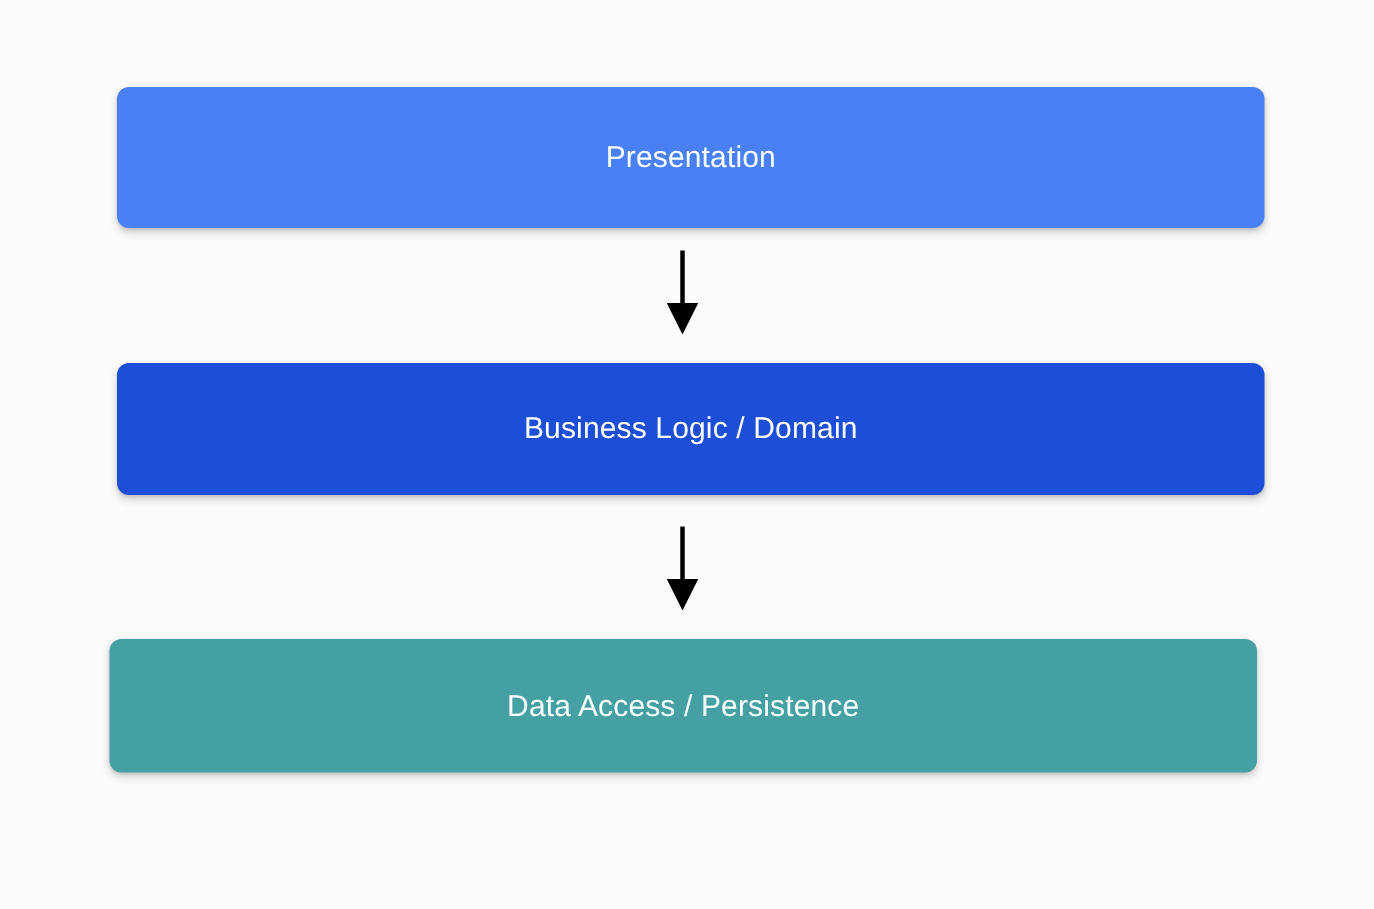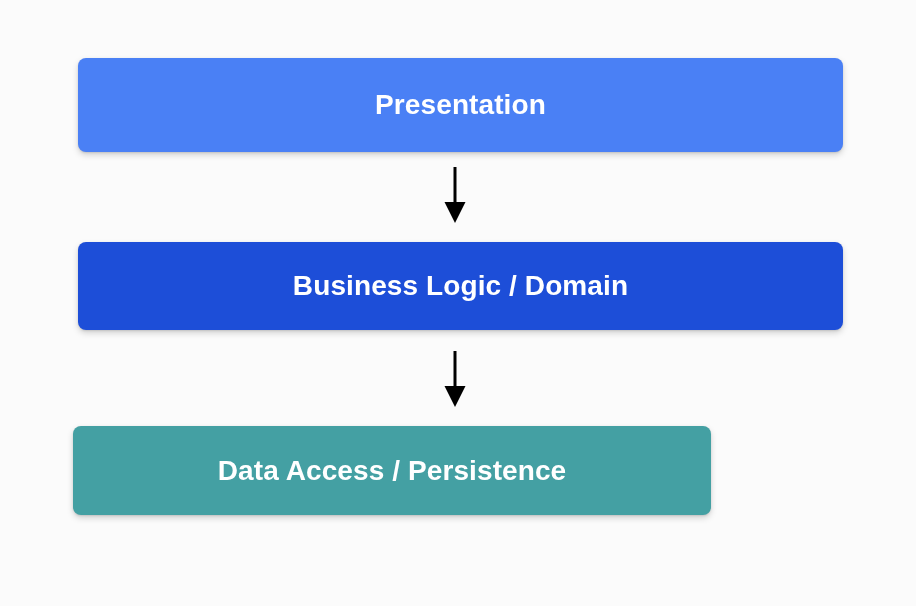--- a/index.html
+++ b/index.html
@@ -26,22 +26,22 @@
     position: absolute;
     box-sizing: border-box;
     border-radius: 8px;
     display: flex;
     align-items: center;
     justify-content: center;
     box-shadow: 0 3px 6px rgba(0,0,0,0.17), 0 1px 2px rgba(0,0,0,0.10);
   }
   .layer-label {
     color: #ffffff;
-    font-size: 28px;
-    font-weight: 700;
+    font-size: 20px;
+    font-weight: 400;
     line-height: 1;
     letter-spacing: 0.1px;
     white-space: nowrap;
     font-family: "Liberation Sans", sans-serif;
   }
 
   #layer-presentation {
     left: 78px;
     top: 58px;
     width: 765px;
@@ -49,21 +49,21 @@
   }
   #layer-business {
     left: 78px;
     top: 242px;
     width: 765px;
     height: 88px;
   }
   #layer-data {
     left: 73px;
     top: 426px;
-    width: 638px;
+    width: 765px;
     height: 89px;
   }
 
   
   .flow-arrow {
     position: absolute;
     left: 425px;
     width: 60px;
   }
   #arrow-presentation-to-business {

